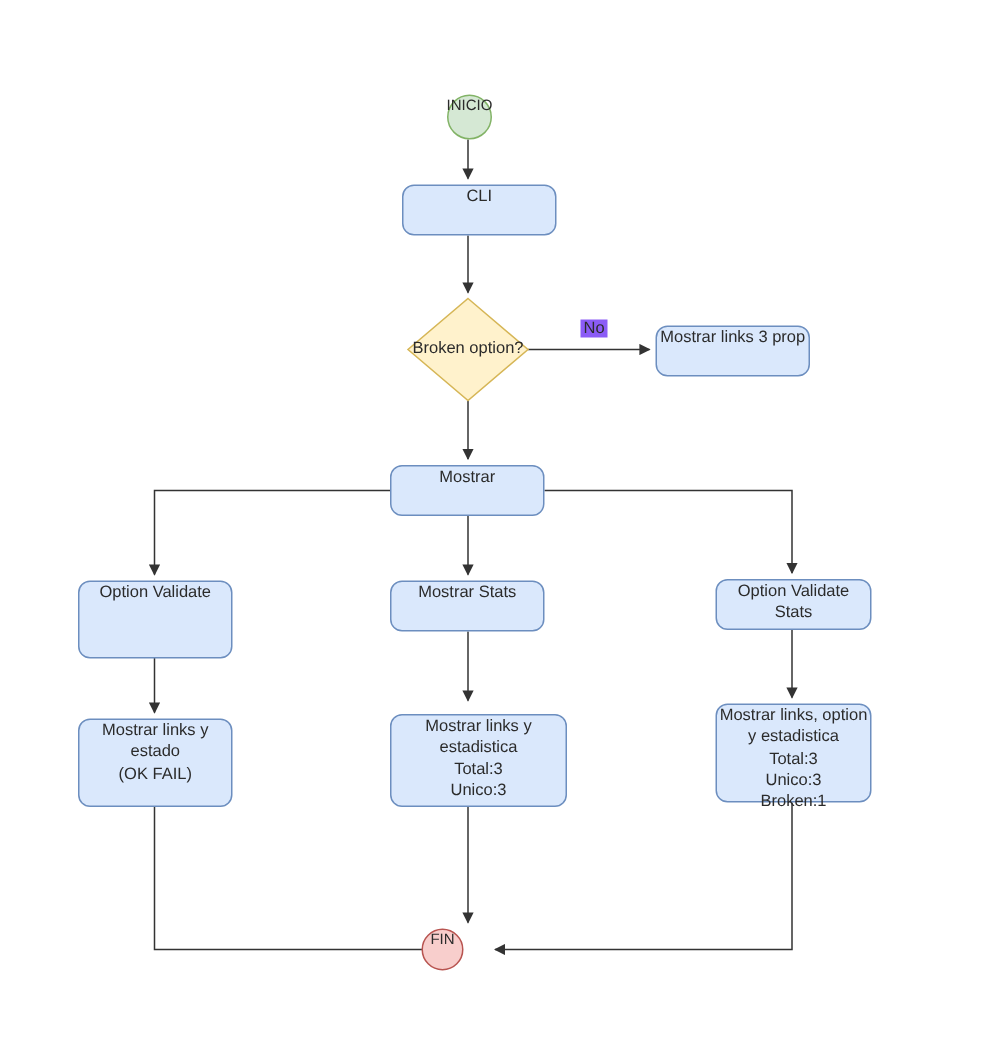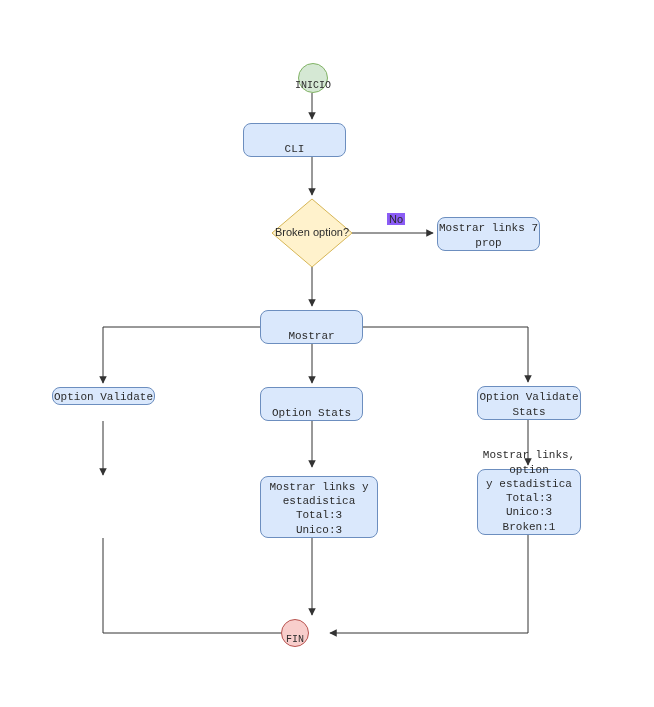--- a/index.html
+++ b/index.html
@@ -13,27 +13,26 @@
   }
   svg.connector-layer {
     position: absolute;
     left: 0; top: 0;
     width: 654px; height: 707px;
   }
   .node {
     position: absolute;
     box-sizing: border-box;
     display: flex;
-    align-items: flex-end;
+    align-items: flex-start;
     justify-content: center;
     text-align: center;
     font-size: 11px;
     color: #2b2b2b;
     line-height: 1.3;
-    font-family: Liberation Mono, monospace;
   }
   .box {
     background: #dae8fc;
     border: 1px solid #6c8ebf;
     border-radius: 8px;
   }
   .circle {
     border-radius: 50%;
     font-size: 10px;
   }
@@ -81,52 +80,56 @@
     <path d="M312 533 L312 615" fill="none" stroke="#333333" stroke-width="1" marker-end="url(#arrow)"></path>
     <path d="M528 535 L528 633 L330 633" fill="none" stroke="#333333" stroke-width="1" marker-end="url(#arrow)"></path>
 
     <polygon points="312,199 352,233 312,267 272,233" fill="#fff2cc" stroke="#d6b656" stroke-width="1"></polygon>
   </svg>
 
   <div class="node circle start-circle" style="left:298px; top:63px; width:30px; height:30px;">
     <span class="label">INICIO</span>
   </div>
 
-  <div class="node box" style="left:243px; top:123px; width:103px; height:34px;">
+  <div class="node box" style="left:268px; top:123px; width:103px; height:34px;">
     <span class="label">CLI</span>
   </div>
 
   <div class="diamond-label" style="left:267px; top:226px; width:90px;">
     <span class="label">Broken option?</span>
   </div>
 
   <div class="edge-label" style="left:387px; top:213px;">
     <span>No</span>
   </div>
 
   <div class="node box" style="left:437px; top:217px; width:103px; height:34px;">
-    <span class="label">Mostrar links 7 prop</span>
+    <span class="label">Mostrar links 3 prop</span>
   </div>
 
   <div class="node box" style="left:260px; top:310px; width:103px; height:34px;">
     <span class="label">Mostrar</span>
   </div>
 
-  <div class="node box" style="left:52px; top:387px; width:103px; height:18px;">
+  <div class="node box" style="left:52px; top:387px; width:103px; height:52px;">
     <span class="label">Option Validate</span>
   </div>
 
   <div class="node box" style="left:260px; top:387px; width:103px; height:34px;">
-    <span class="label">Option Stats</span>
+    <span class="label">Mostrar Stats</span>
   </div>
 
   <div class="node box" style="left:477px; top:386px; width:104px; height:34px;">
     <span class="label">Option Validate Stats</span>
   </div>
 
+  <div class="node box" style="left:52px; top:479px; width:103px; height:59px;">
+    <span class="label">Mostrar links y estado
+(OK FAIL)</span>
+  </div>
 
   <div class="node box" style="left:260px; top:462px; width:118px; height:62px;margin-top:14px;">
     <span class="label">Mostrar links y
 estadistica
 Total:3
 Unico:3</span>
   </div>
 
   <div class="node box" style="left:477px; top:469px; width:104px; height:66px;">
     <span class="label">Mostrar links, option

